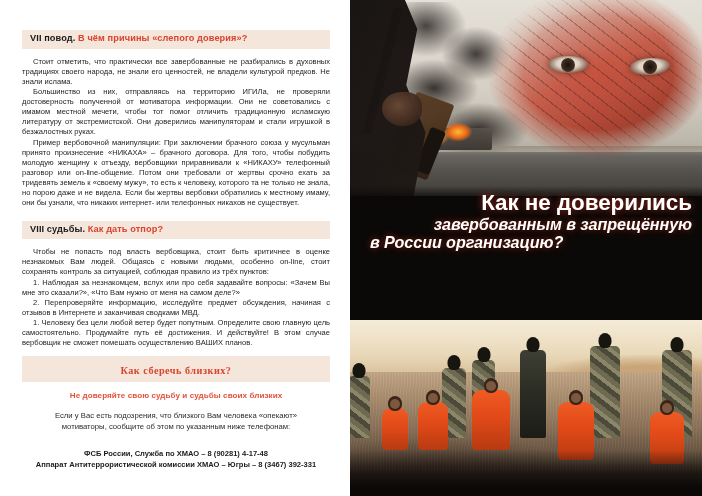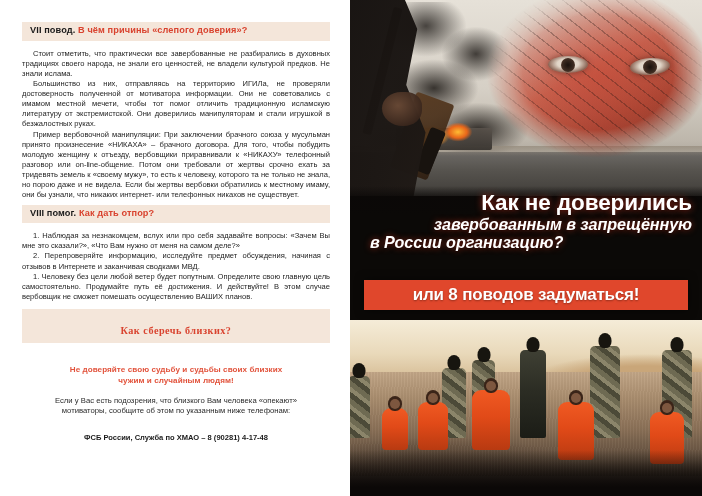--- a/index.html
+++ b/index.html
@@ -21,36 +21,36 @@
     position:relative;
     width:350px;height:496px;
     box-sizing:border-box;
     padding:22px 20px 6px 22px;
     background:#ffffff;
   }
 
   .sec-head{
     background:#f4e6da;
     padding:3px 6px 4px 8px;
-    margin:0 0 5px 0;
+    margin:8px 0 5px 0;
     font-size:9.2px;
     font-weight:bold;
     line-height:1.25;
     color:#1a1a1a;
     letter-spacing:.1px;
   }
   .sec-head .accent{color:#d9432f;}
 
   .sec-head.center{
     text-align:center;
     color:#d9432f;
     font-family:"Liberation Serif", serif;
     font-size:10.2px;
     letter-spacing:.5px;
-    padding:16px 6px 5px 6px;
+    padding:9px 6px 5px 6px;
     margin-top:7px;
     margin-bottom:6px;
   }
 
   p.body{
     margin:8px 0 0 0;
     font-size:7.55px;
     line-height:1.345;
     text-align:justify;
     color:#242424;
@@ -58,21 +58,21 @@
     hyphens:auto;
   }
   p.body + p.body{margin-top:0;}
 
   p.list{
     text-indent:11px;
   }
   .gap{height:4px;}
 
   .warn{
-    margin:22px 0 0 0;
+    margin:9px 0 0 0;
     text-align:center;
     color:#e2533c;
     font-size:8.1px;
     font-weight:bold;
     line-height:1.35;
     letter-spacing:.05px;
   }
   .closing{
     margin:9px 0 16px 0;
     text-align:center;
@@ -300,41 +300,42 @@
     <div class="sec-head" data-interactable="false">
       <span data-interactable="false">VII повод.</span>
       <span class="accent" data-interactable="false">В чём причины «слепого доверия»?</span>
     </div>
     <p class="body" data-interactable="false">Стоит отметить, что практически все завербованные не разбирались в духовных традициях своего народа, не знали его ценностей, не владели культурой предков. Не знали ислама.</p>
     <p class="body" data-interactable="false">Большинство из них, отправляясь на территорию ИГИЛа, не проверяли достоверность полученной от мотиватора информации. Они не советовались с имамом местной мечети, чтобы тот помог отличить традиционную исламскую литературу от экстремистской. Они доверились манипуляторам и стали игрушкой в безжалостных руках.</p>
     <p class="body" data-interactable="false">Пример вербовочной манипуляции: При заключении брачного союза у мусульман принято произнесение «НИКАХА» – брачного договора. Для того, чтобы побудить молодую женщину к отъезду, вербовщики приравнивали к «НИКАХУ» телефонный разговор или on-line-общение. Потом они требовали от жертвы срочно ехать за тридевять земель к «своему мужу», то есть к человеку, которого та не только не знала, но порою даже и не видела. Если бы жертвы вербовки обратились к местному имаму, они бы узнали, что никаких интернет- или телефонных никахов не существует.</p>
 
     <div class="gap" data-interactable="false"></div>
     <div class="sec-head" data-interactable="false">
-      <span data-interactable="false">VIII помог.</span>
+      <span data-interactable="false">VIII судьбы.</span>
       <span class="accent" data-interactable="false">Как дать отпор?</span>
     </div>
+    <p class="body" data-interactable="false">Чтобы не попасть под власть вербовщика, стоит быть критичнее в оценке незнакомых Вам людей. Общаясь с новыми людьми, особенно on-line, стоит сохранять контроль за ситуацией, соблюдая правило из трёх пунктов:</p>
     <p class="body list" data-interactable="false">1. Наблюдая за незнакомцем, вслух или про себя задавайте вопросы: «Зачем Вы мне это сказали?», «Что Вам нужно от меня на самом деле?»</p>
     <p class="body list" data-interactable="false">2. Перепроверяйте информацию, исследуйте предмет обсуждения, начиная с отзывов в Интернете и заканчивая сводками МВД.</p>
     <p class="body list" data-interactable="false">1. Человеку без цели любой ветер будет попутным. Определите свою главную цель самостоятельно. Продумайте путь её достижения. И действуйте! В этом случае вербовщик не сможет помешать осуществлению ВАШИХ планов.</p>
 
     <div class="sec-head center" data-interactable="false">Как сберечь близких?</div>
 
     <div class="warn" data-interactable="false">
       <div data-interactable="false">Не доверяйте свою судьбу и судьбы своих близких</div>
-      <div data-interactable="false">чужим и случайным людям!</div>
     </div>
 
     <div class="closing" data-interactable="false">
       <div data-interactable="false">Если у Вас есть подозрения, что близкого Вам человека «опекают»</div>
       <div data-interactable="false">мотиваторы, сообщите об этом по указанным ниже телефонам:</div>
     </div>
 
     <div class="contacts" data-interactable="false">
       <div data-interactable="false">ФСБ России, Служба по ХМАО – 8 (90281) 4-17-48</div>
+      <div data-interactable="false">Аппарат Антитеррористической комиссии ХМАО – Югры – 8 (3467) 392-331</div>
     </div>
 
   </div>
 
   <div class="right" data-interactable="false">
 
     <div class="photo-top" data-interactable="false">
       <div class="sky" data-interactable="false"></div>
       <div class="smoke" data-interactable="false"></div>
       <div class="road" data-interactable="false"></div>
@@ -354,23 +355,20 @@
       <div class="gun-sil" data-interactable="false"></div>
       <div class="hand" data-interactable="false"></div>
     </div>
 
     <div class="band" data-interactable="false">
       <div class="title" data-interactable="false">
         <span class="l1" data-interactable="false">Как не доверились</span>
         <span class="l2" data-interactable="false">завербованным в запрещённую</span>
         <span class="l3" data-interactable="false">в России организацию?</span>
       </div>
-      <div class="subbar" data-interactable="false">
-        <span data-interactable="false">или 8 поводов задуматься!</span>
-      </div>
     </div>
 
     <div class="photo-bot" data-interactable="false">
       <div class="desert-sky" data-interactable="false"></div>
       <div class="dune" data-interactable="false"></div>
       <div class="ground" data-interactable="false"></div>
       <div class="grain" data-interactable="false"></div>
 
       <div class="guard camo" data-interactable="false" style="left:-2px;width:22px;height:62px;">
           <div class="head" data-interactable="false"></div>

